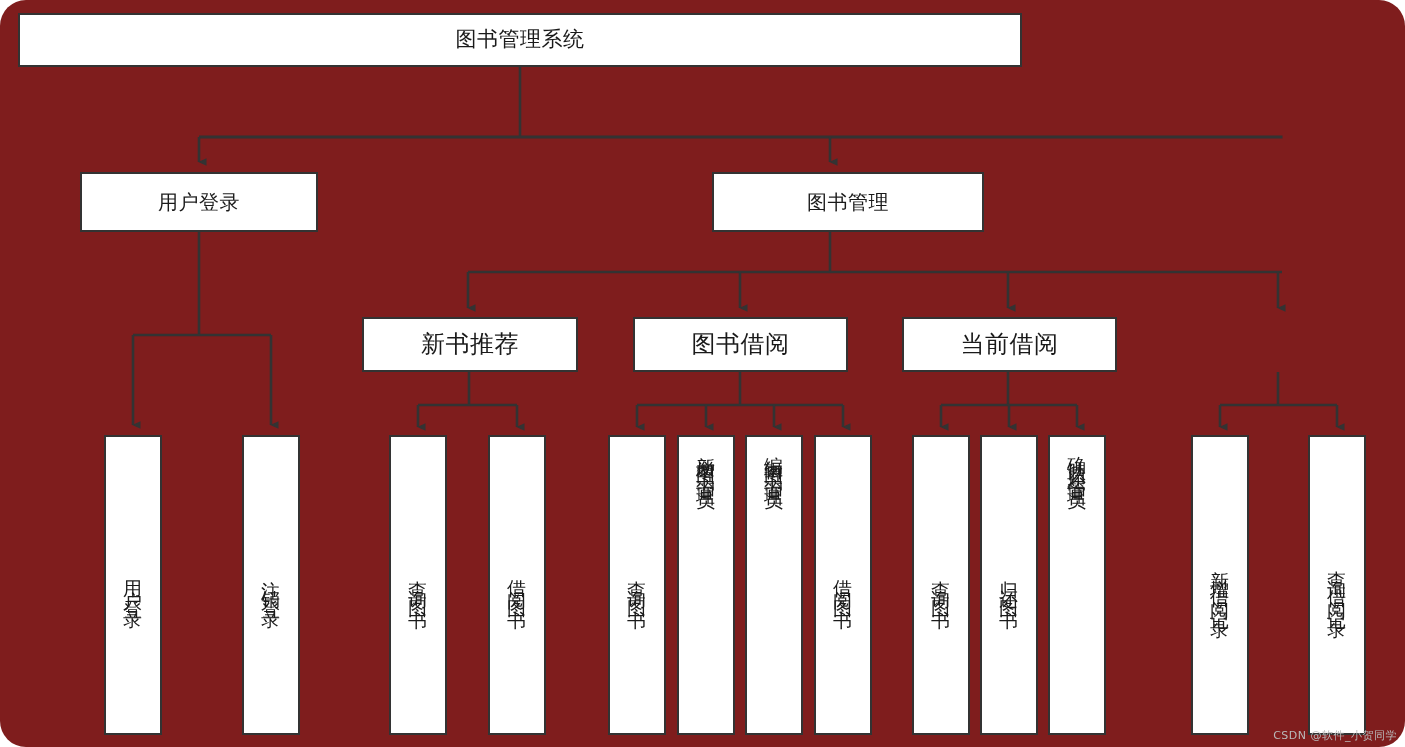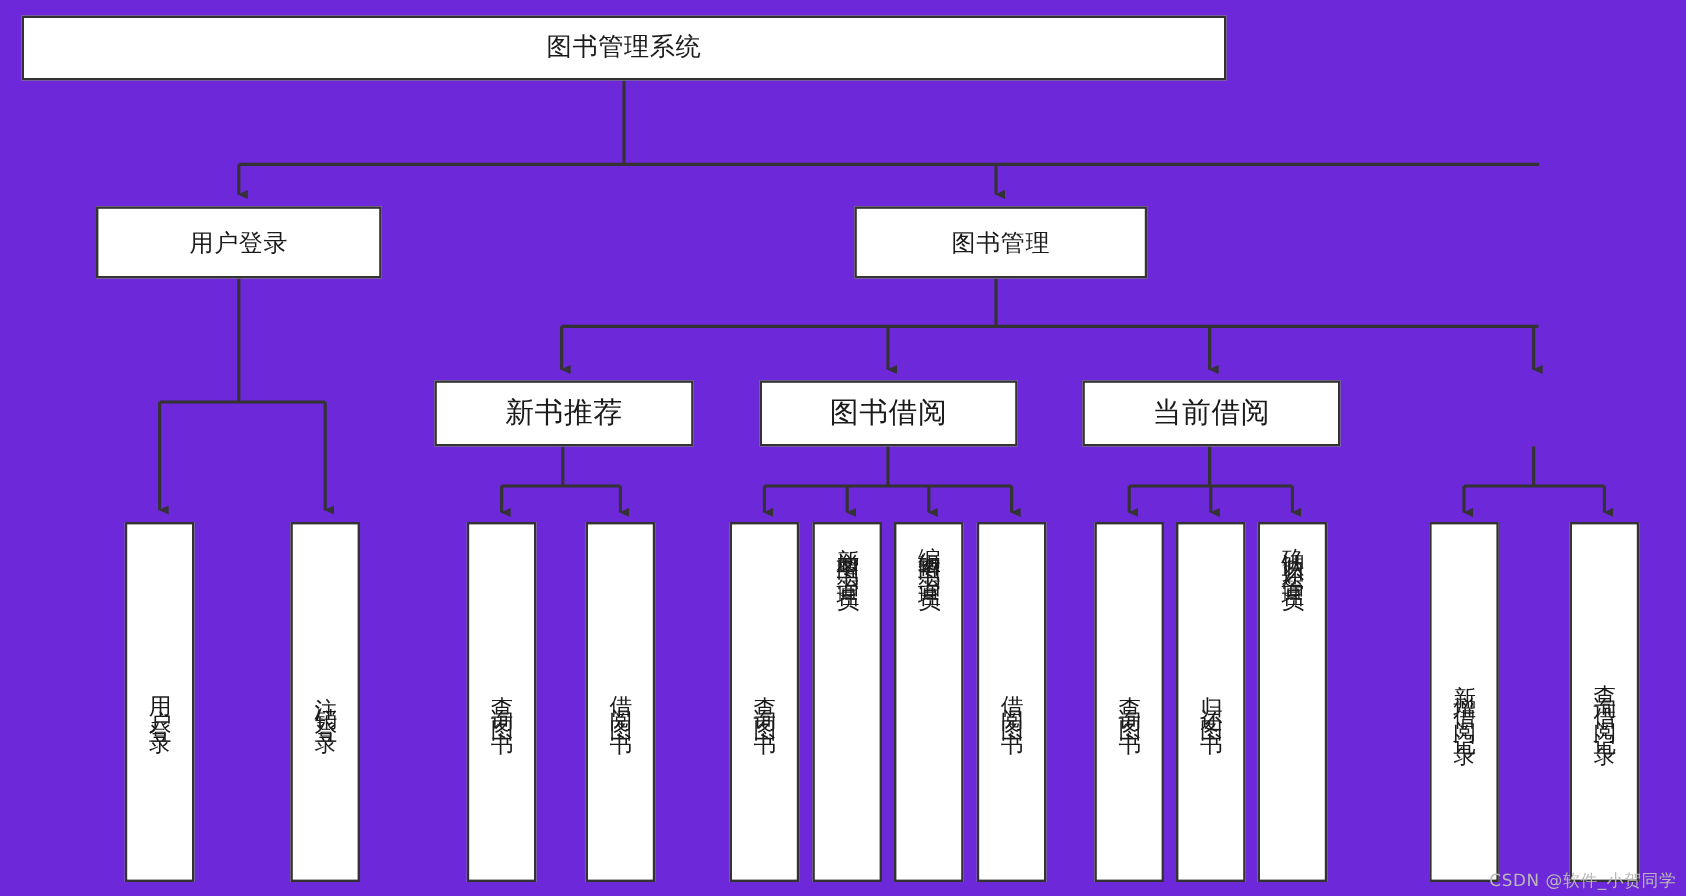--- a/index.html
+++ b/index.html
@@ -11,21 +11,22 @@
     width: 1405px;
     height: 747px;
     font-family: "DejaVu Sans", "Liberation Sans", sans-serif;
     overflow: hidden;
     position: relative;
   }
   #diagram-root {
     position: relative;
     width: 1405px;
     height: 747px;
-    background: #6d28d9;
+    background: #7f1d1d;
+    border-radius: 26px;
   }
   .node-box {
     position: absolute;
     box-sizing: border-box;
     border: 2.5px solid #333333;
     background: #ffffff;
     display: flex;
     align-items: center;
     justify-content: center;
     color: #1a1a1a;
@@ -60,21 +61,21 @@
     left: 0;
     top: 0;
     width: 1405px;
     height: 747px;
     pointer-events: none;
   }
   .watermark {
     position: absolute;
     right: 8px;
     bottom: 4px;
-    font-size: 14px;
+    font-size: 11px;
     color: #b9b9b9;
     white-space: nowrap;
     letter-spacing: 0.5px;
   }
 </style>
 </head>
 <body>
 
 <div id="diagram-root">
 
@@ -130,21 +131,21 @@
   </svg>
 
   <div class="node-box level-1" style="left:18px; top:13px; width:1004px; height:54px;">
     <span class="node-label-h">图书管理系统</span>
   </div>
 
   <div class="node-box level-2" style="left:80px; top:172px; width:238px; height:60px;">
     <span class="node-label-h">用户登录</span>
   </div>
 
-  <div class="node-box level-2" style="left:712px; top:172px; width:244px; height:60px;">
+  <div class="node-box level-2" style="left:712px; top:172px; width:272px; height:60px;">
     <span class="node-label-h">图书管理</span>
   </div>
 
   <div class="node-box level-3" style="left:362px; top:317px; width:216px; height:55px;">
     <span class="node-label-h">新书推荐</span>
   </div>
 
   <div class="node-box level-3" style="left:902px; top:317px; width:215px; height:55px;">
     <span class="node-label-h">当前借阅</span>
   </div>

